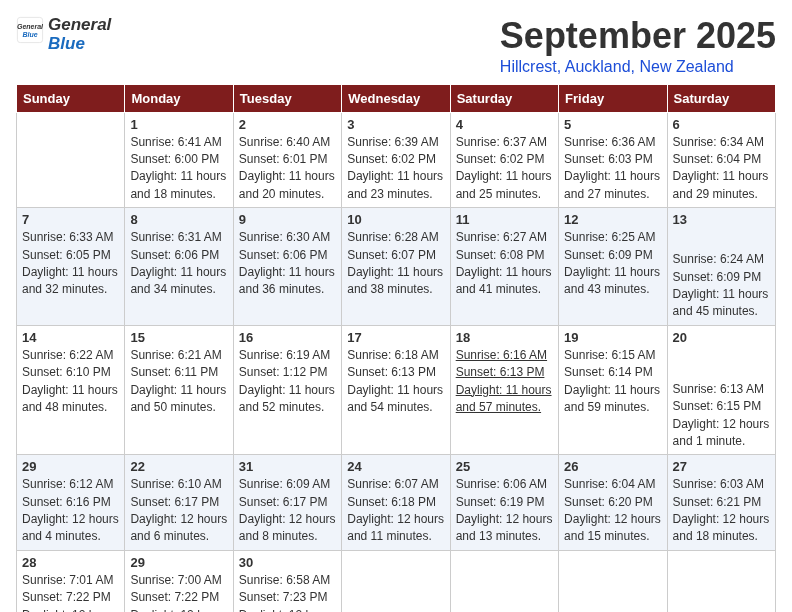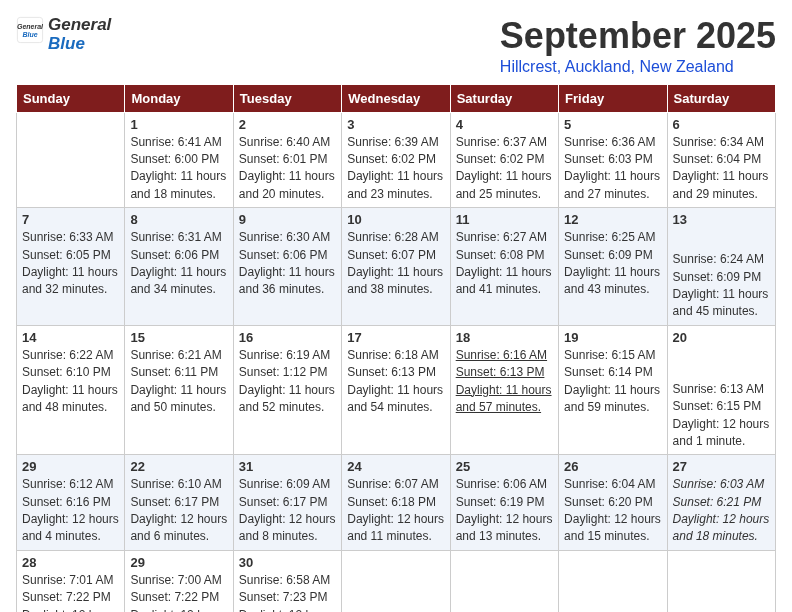--- a/index.html
+++ b/index.html
@@ -321,21 +321,21 @@
         </td>
         <td>
           <span class="day-num">26</span>
           <div class="cell-text" style="white-space: pre-line;">Sunrise: 6:04 AM
 Sunset: 6:20 PM
 Daylight: 12 hours
 and 15 minutes.</div>
         </td>
         <td>
           <span class="day-num">27</span>
-          <div class="cell-text" style="white-space: pre-line; font-style: italic;">Sunrise: 6:03 AM
+          <div class="cell-text" style="white-space: pre-line;">Sunrise: 6:03 AM
 Sunset: 6:21 PM
 Daylight: 12 hours
 and 18 minutes.</div>
         </td>
       </tr>
       <tr>
         <td>
           <span class="day-num">28</span>
           <div class="cell-text" style="white-space: pre-line;">Sunrise: 7:01 AM
 Sunset: 7:22 PM

